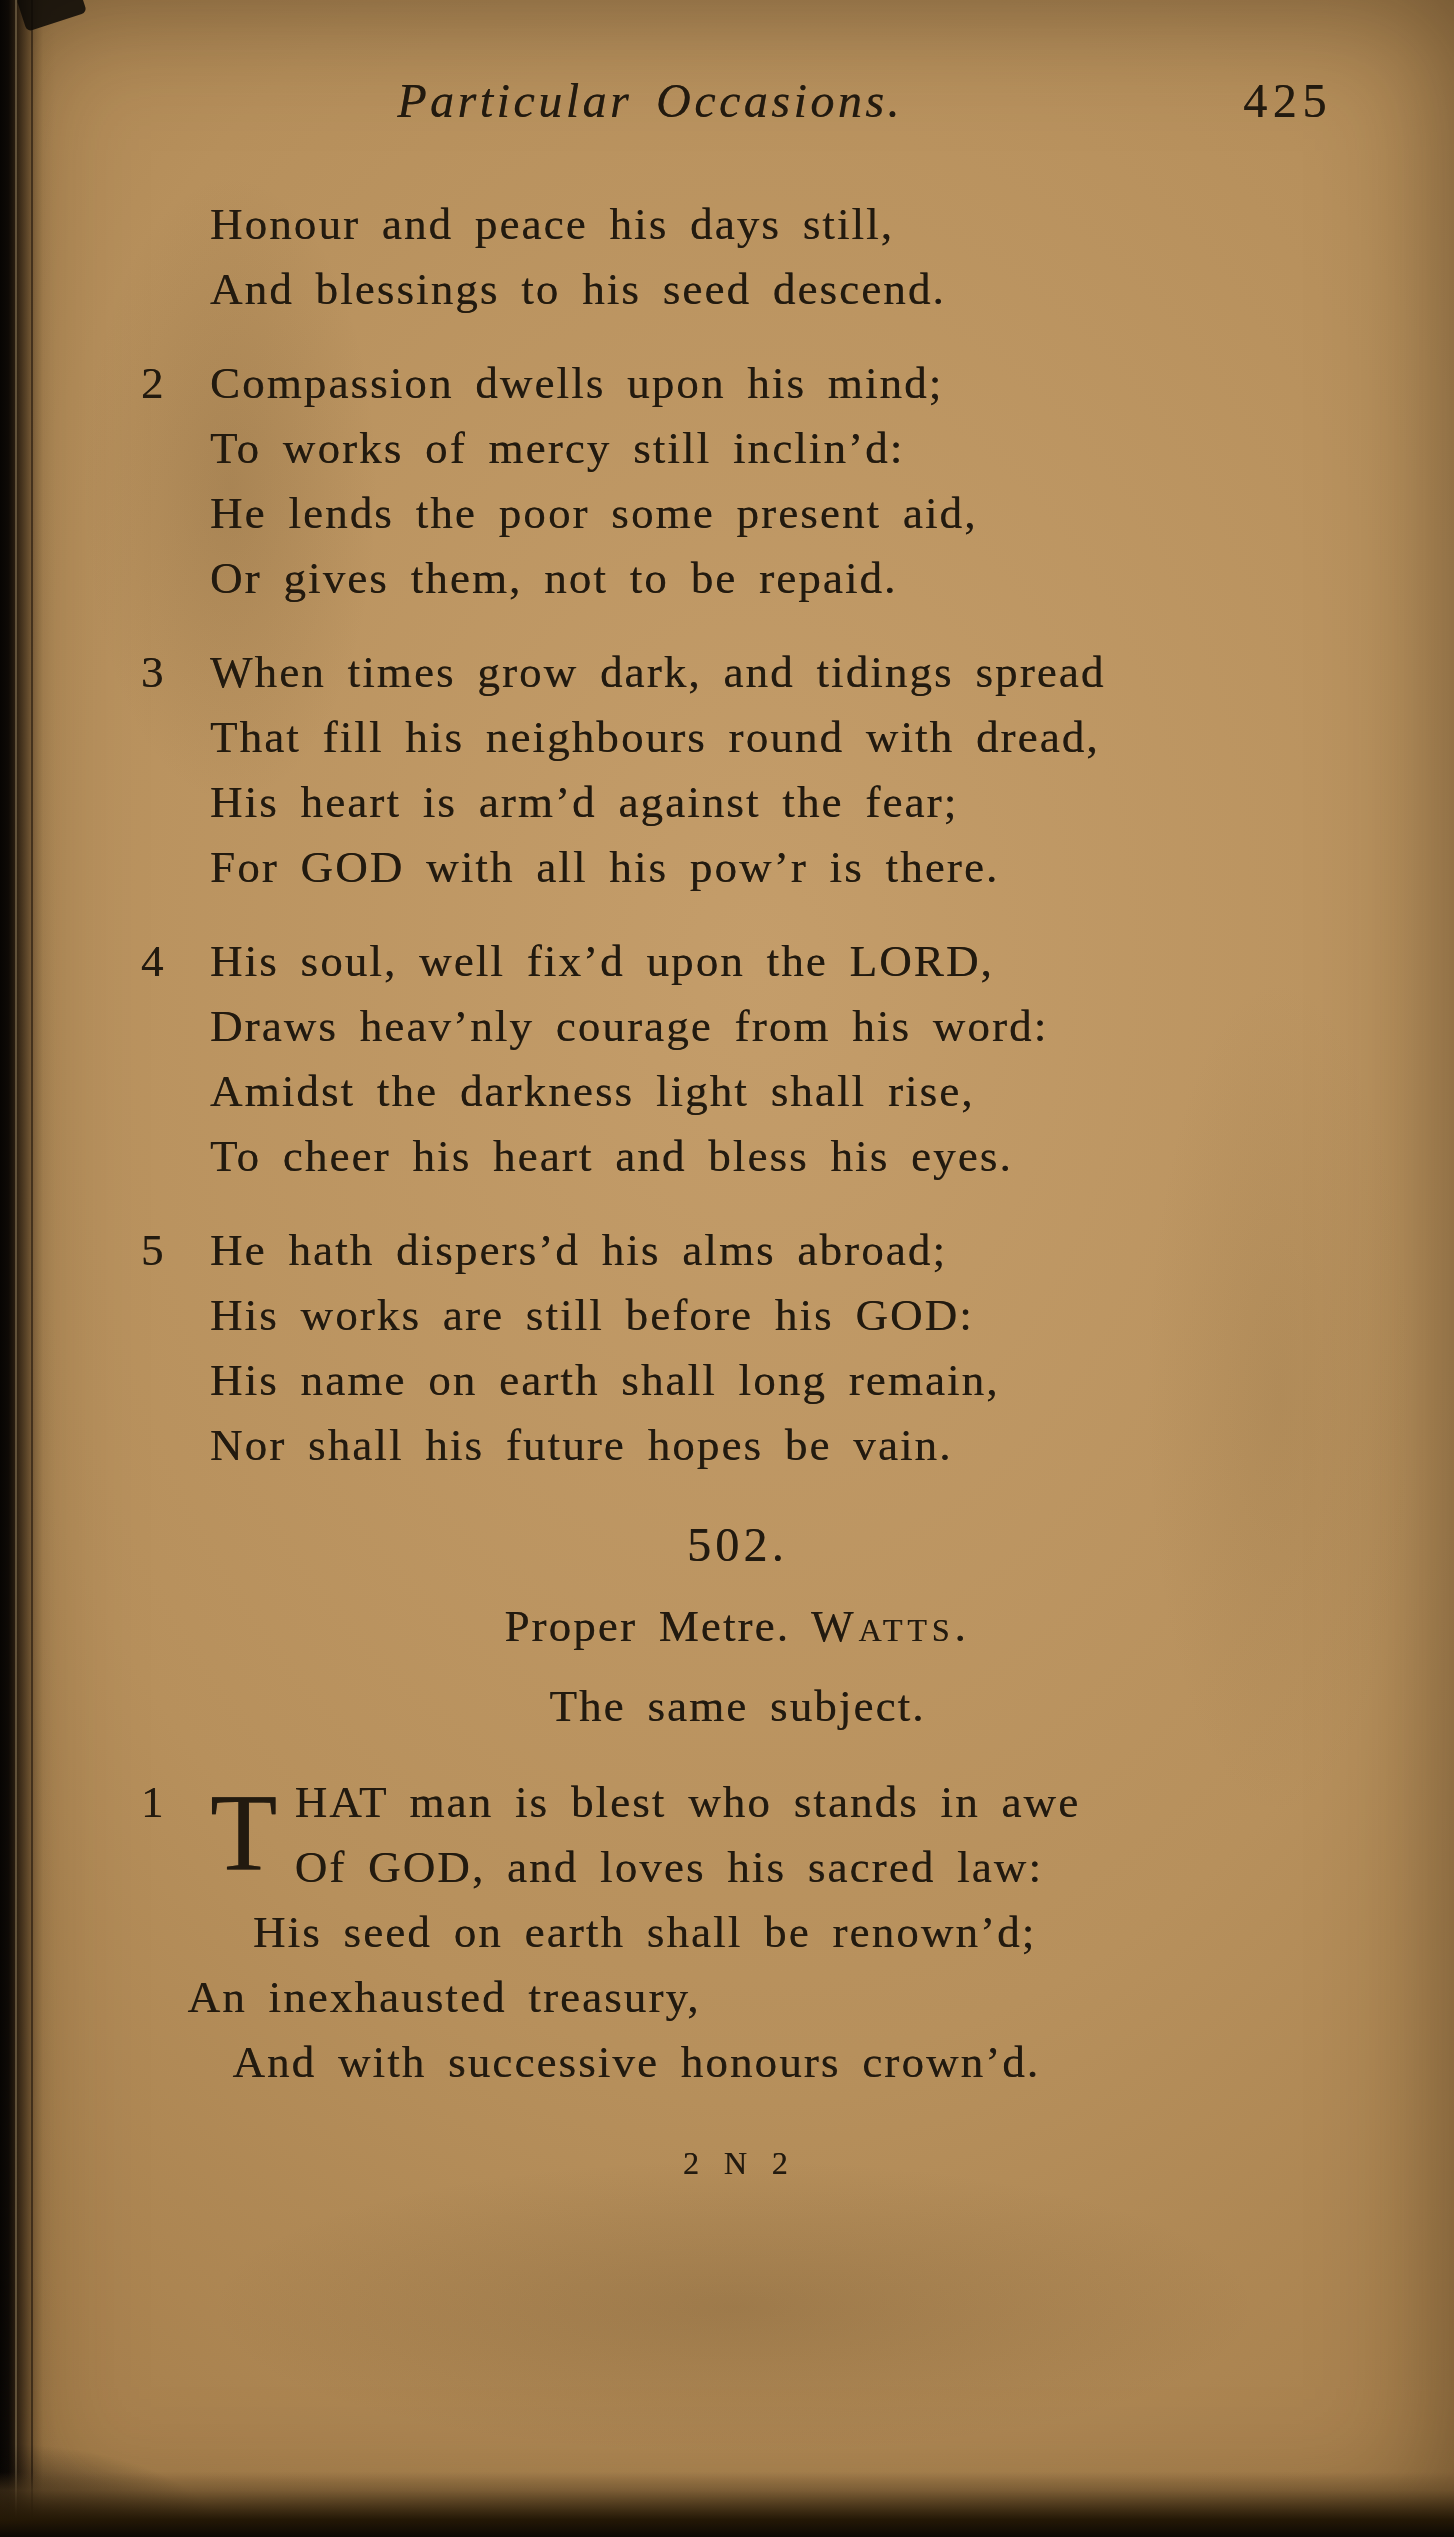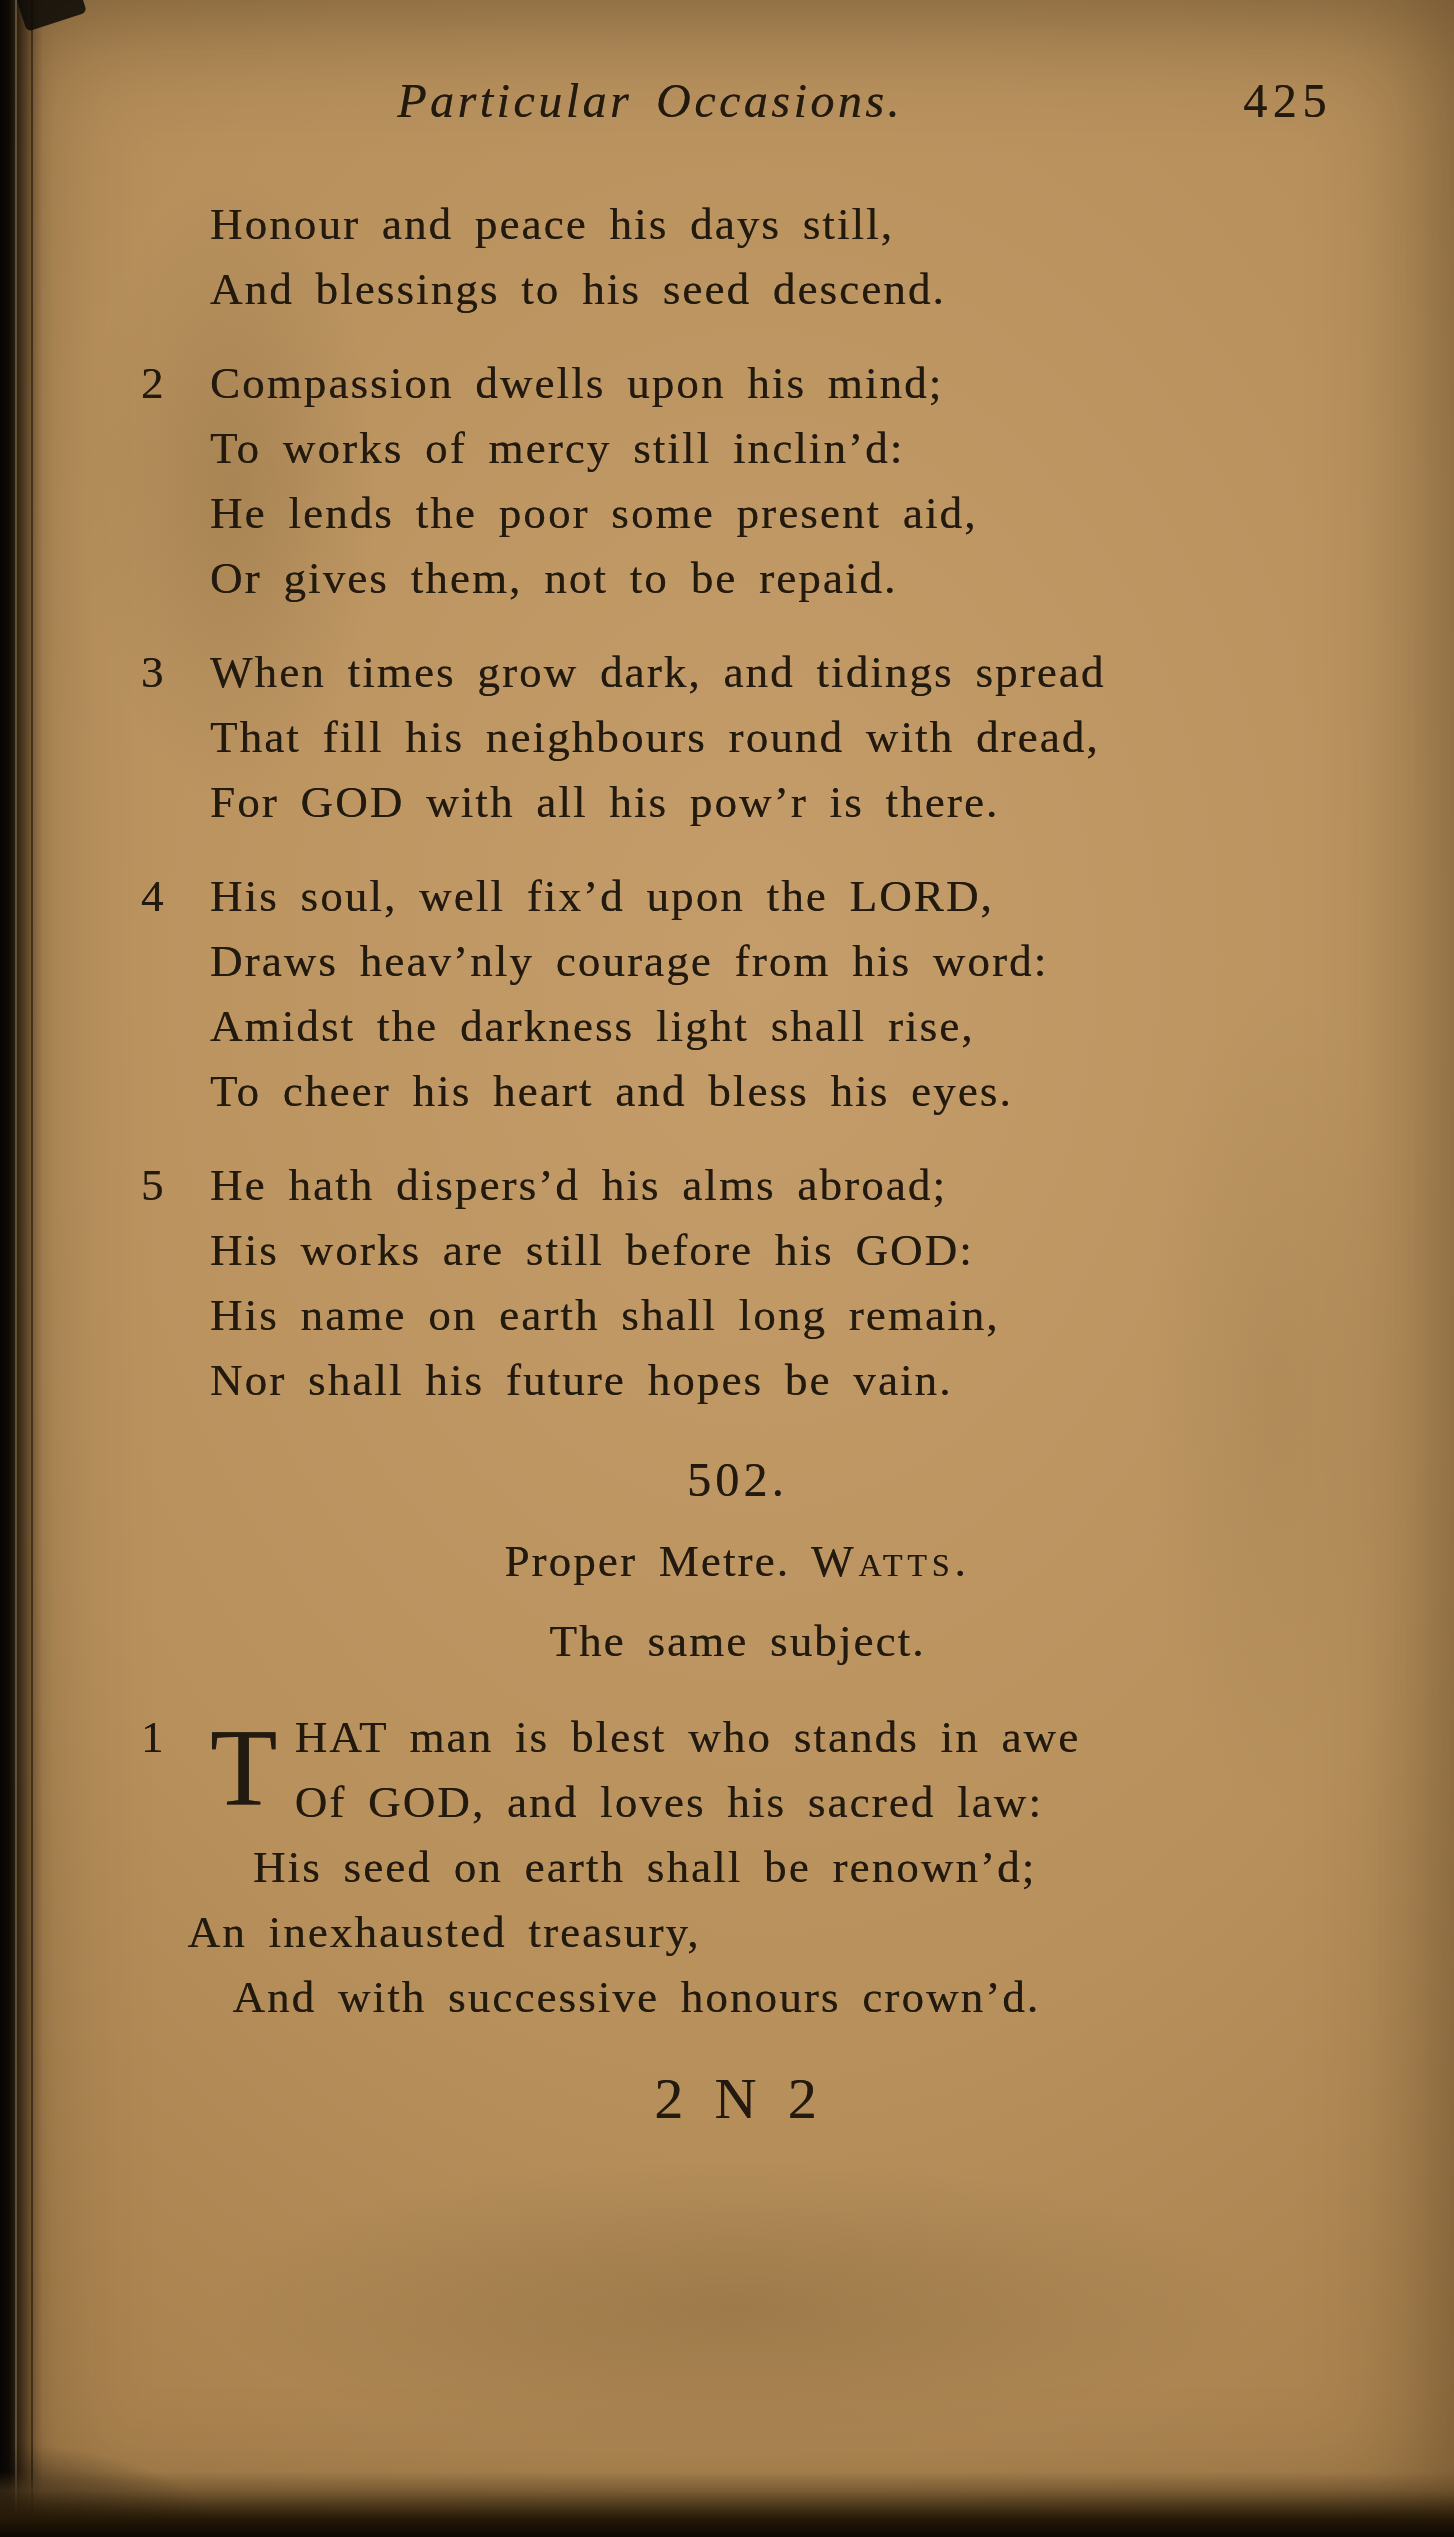--- a/index.html
+++ b/index.html
@@ -63,21 +63,21 @@
   .metre-line { margin-top:17px; line-height:65px; }
   .metre-line .author { margin-left:21px; font-variant:small-caps; letter-spacing:4.9px; }
   .subject { margin-top:15.4px; margin-bottom:31px; line-height:65px; }
 
   .opening { overflow:visible; }
   .drop-cap { float:left; font-size:110px; line-height:117px; margin:4.2px 15.4px 0 0; }
   .ind-a { margin-left:43px; }
   .ind-neg { margin-left:-22.4px; }
   .ind-b { margin-left:22.4px; }
 
-  .signature { text-align:center; font-size:58px; letter-spacing:4.2px; margin-top:36px; line-height:65px; }
+  .signature { text-align:center; font-size:32px; letter-spacing:4.2px; margin-top:36px; line-height:65px; }
 </style>
 </head>
 <body>
 
 <div class="page">
   <div class="stain stain1"></div>
   <div class="stain stain2"></div>
   <div class="stain stain3"></div>
 
   <div class="content">
@@ -103,20 +103,21 @@
         <div class="vline">He lends the poor some present aid,</div>
         <div class="vline">Or gives them, not to be repaid.</div>
       </div>
     </div>
 
     <div class="stanza">
       <div class="num">3</div>
       <div class="lines">
         <div class="vline">When times grow dark, and tidings spread</div>
         <div class="vline">That fill his neighbours round with dread,</div>
+        <div class="vline">His heart is arm’d against the fear;</div>
         <div class="vline">For GOD with all his pow’r is there.</div>
       </div>
     </div>
 
     <div class="stanza">
       <div class="num">4</div>
       <div class="lines">
         <div class="vline">His soul, well fix’d upon the LORD,</div>
         <div class="vline">Draws heav’nly courage from his word:</div>
         <div class="vline">Amidst the darkness light shall rise,</div>

